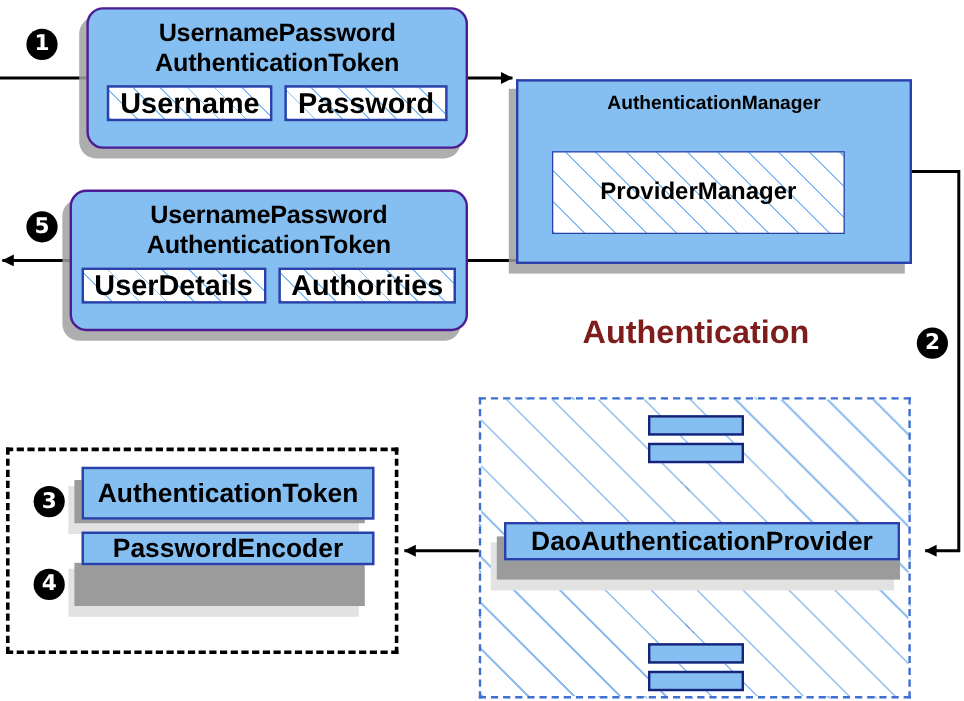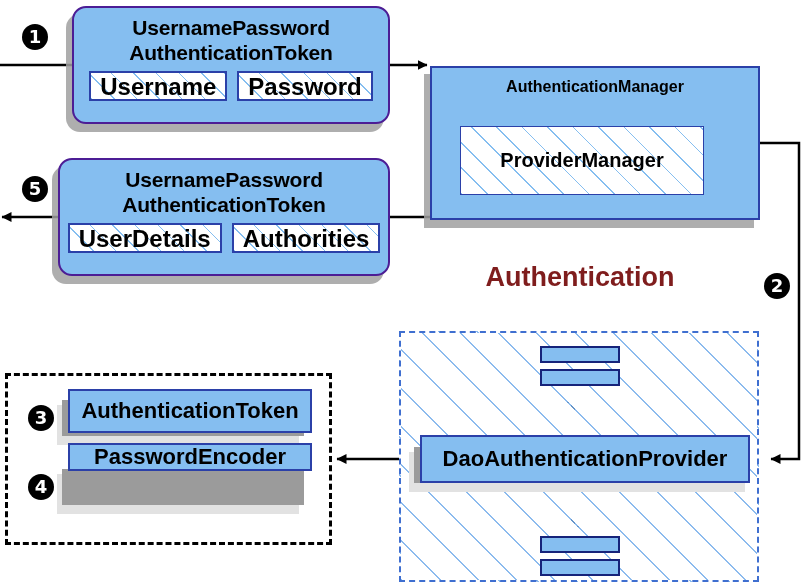--- a/index.html
+++ b/index.html
@@ -261,21 +261,21 @@
   <div class="group-dashed-blue" style="left:399px; top:331px; width:360px; height:251px;"></div>
 
   <div class="bar" style="left:540px; top:346px; width:80px; height:17px;"></div>
   <div class="bar" style="left:540px; top:369px; width:80px; height:17px;"></div>
 
   <div class="bar" style="left:540px; top:536px; width:80px; height:17px;"></div>
   <div class="bar" style="left:540px; top:559px; width:80px; height:17px;"></div>
 
   <div class="shadow-light" style="left:409px; top:452px; width:336px; height:40px;"></div>
   <div class="shadow-dark" style="left:414px; top:447px; width:336px; height:36px;"></div>
-  <div class="flat-box" style="left:420px; top:435px; width:330px; height:48px;">DaoAuthenticationProvider</div>
+  <div class="flat-box" style="left:420px; top:435px; width:330px; height:32px;">DaoAuthenticationProvider</div>
 
   <div class="group-dashed-black" style="left:5px; top:373px; width:327px; height:172px;"></div>
 
   <div class="marker" style="left:28px; top:405px;">3</div>
   <div class="shadow-light" style="left:57px; top:405px; width:242px; height:40px;"></div>
   <div class="shadow-dark" style="left:62px; top:400px; width:242px; height:36px;"></div>
   <div class="flat-box" style="left:68px; top:389px; width:244px; height:44px;">AuthenticationToken</div>
 
   <div class="marker" style="left:28px; top:474px;">4</div>
   <div class="shadow-light" style="left:57px; top:474px; width:242px; height:40px;"></div>

